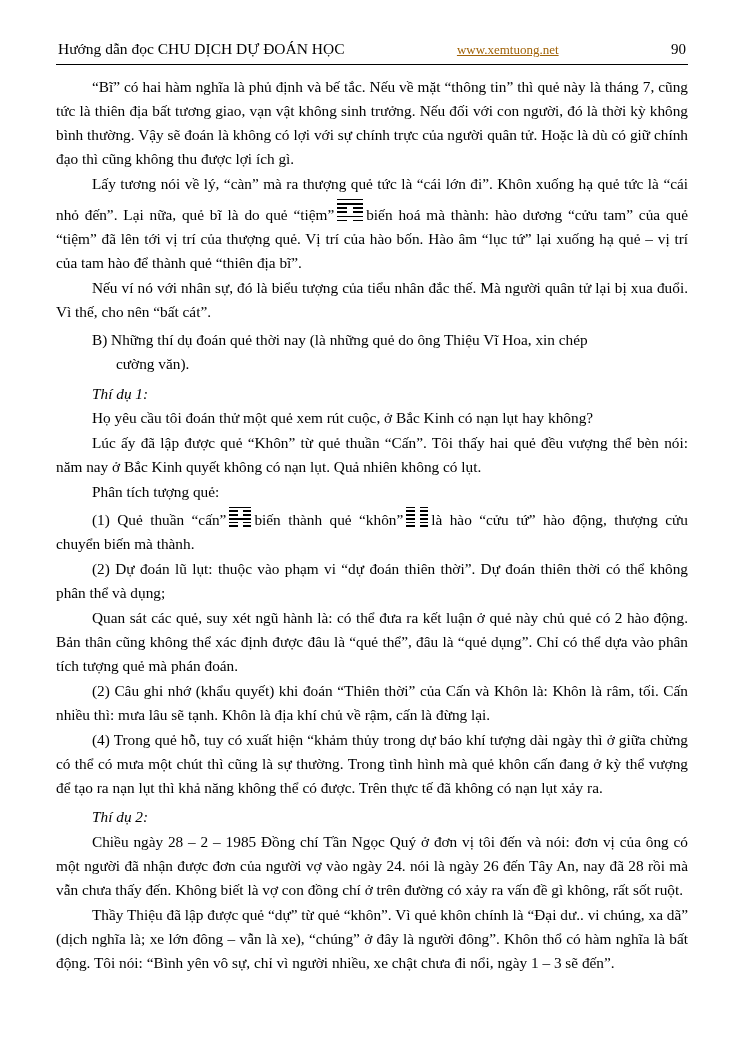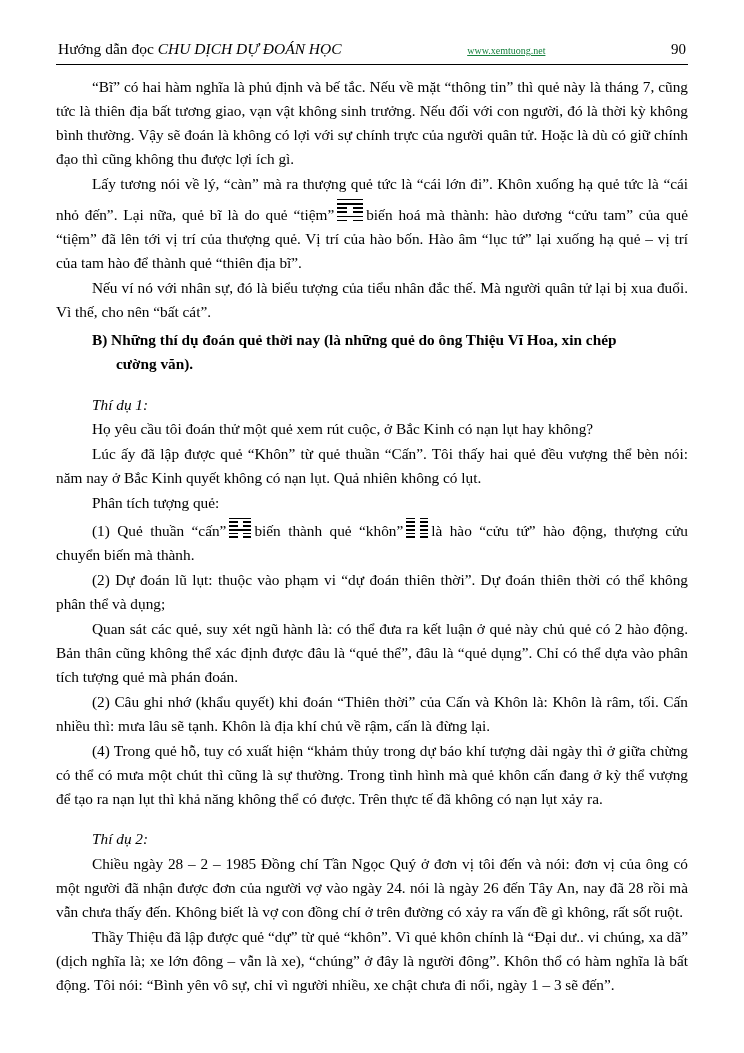--- a/index.html
+++ b/index.html
@@ -27,26 +27,25 @@
     justify-content: space-between;
     font-size: 15.5px;
     padding: 0 2px 6px 2px;
   }
   .header-left {
     font-family: "Liberation Serif", serif;
     white-space: nowrap;
   }
   .header-left .bold-part {
     font-weight: normal;
-    font-style: italic;
   }
   .header-center {
-    color: #15803d;
+    color: #a16207;
     text-decoration: underline;
-    font-size: 10px;
+    font-size: 13px;
     margin-left: 40px;
   }
   .header-right {
     font-size: 15px;
     margin-left: 40px;
   }
   .rule {
     border-top: 1.2px solid #000;
     margin: 0 0 10px 0;
   }
@@ -54,31 +53,31 @@
     font-size: 15.3px;
     line-height: 1.58;
     text-align: justify;
   }
   p {
     margin: 0 0 0.5px 0;
     text-indent: 36px;
   }
   .sect-b {
     text-indent: 36px;
-    font-weight: bold;
+    font-weight: normal;
     margin-top: 4px;
   }
   .sect-b .cont {
     display: block;
     text-indent: 60px;
   }
   .ex-label {
     text-indent: 36px;
     font-style: italic;
-    margin-top: 16px;
+    margin-top: 5px;
   }
   
   .hex {
     display: inline-block;
     vertical-align: -4px;
     margin: 0 3px;
     line-height: 0;
   }
   .hex .ln {
     display: block;

